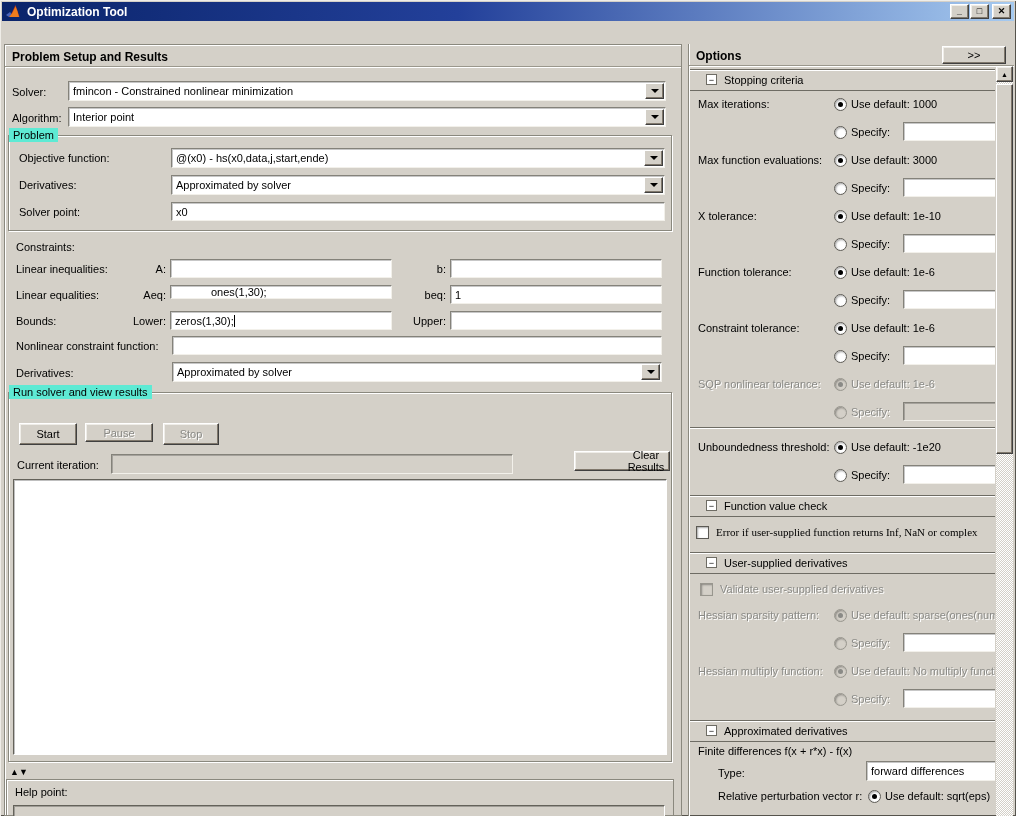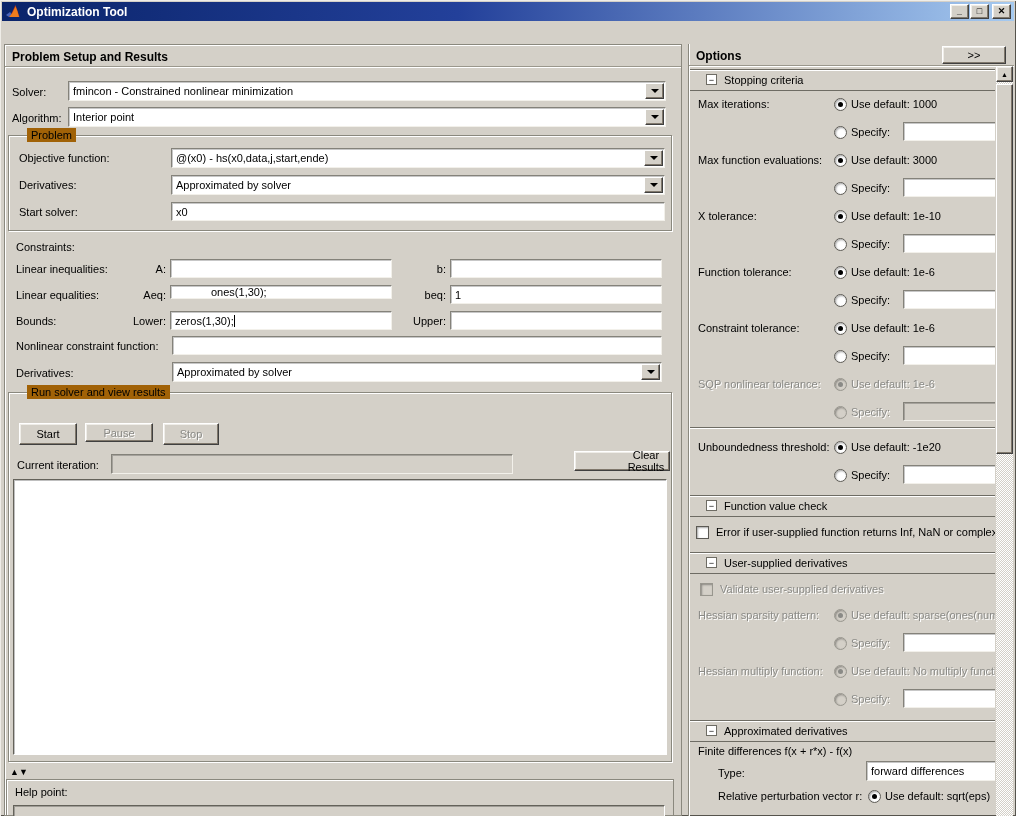--- a/index.html
+++ b/index.html
@@ -35,21 +35,21 @@
          box-shadow:inset 1px 1px 0 rgba(0,0,0,.22);box-sizing:border-box;
          display:flex;align-items:center;padding:0 4px;overflow:hidden;white-space:nowrap;}
   .field.gray{background:#d4d0c8;}
   .combo{padding-right:20px;}
   .combo-btn{position:absolute;top:1px;right:1px;bottom:1px;width:17px;background:#d4d0c8;
              border:1px solid;border-color:#fff #404040 #404040 #fff;
              box-shadow:inset -1px -1px 0 #80786c;display:flex;align-items:center;justify-content:center;}
   .combo-btn::after{content:"";width:0;height:0;border-left:4px solid transparent;
                     border-right:4px solid transparent;border-top:4px solid #000;}
   .group{position:absolute;border:1px solid #8a887e;box-shadow:inset 1px 1px 0 #fff, 1px 1px 0 #fff;box-sizing:border-box;}
-  .legend{position:absolute;top:-8px;left:18px;background:#a16207;padding:0 4px;line-height:14px;}
+  .legend{position:absolute;top:-8px;left:0;background:#5eead4;padding:0 4px;line-height:14px;}
   .sunken2{background:#fff;border:1px solid;border-color:#64625a #fff #fff #64625a;
            box-shadow:inset 1px 1px 0 rgba(0,0,0,.25);box-sizing:border-box;}
   .radio{position:absolute;width:11px;height:11px;border-radius:50%;background:#fff;
          border:1px solid #5c5a54;box-shadow:inset 1px 1px 2px rgba(0,0,0,.35);box-sizing:content-box;}
   .radio.checked::after{content:"";position:absolute;left:3px;top:3px;width:5px;height:5px;border-radius:50%;background:#000;}
   .checkbox{position:absolute;width:11px;height:11px;background:#fff;border:1px solid #5c5a54;
             box-shadow:inset 1px 1px 2px rgba(0,0,0,.35);}
   .disabled, .disabled span{color:#8a8a86;text-shadow:1px 1px 0 #fff;}
   .disabled .radio{background:#d4d0c8;border-color:#98968e;}
   .disabled .radio.checked::after{background:#8a8a86;}
@@ -118,21 +118,21 @@
     <span class="lbl" style="left:10px;top:16px;">Objective function:</span>
     <div class="field combo abs" style="left:162px;top:12px;width:494px;height:20px;">
       <span>@(x0) - hs(x0,data,j,start,ende)</span>
       <span class="combo-btn"></span>
     </div>
     <span class="lbl" style="left:10px;top:43px;">Derivatives:</span>
     <div class="field combo abs" style="left:162px;top:39px;width:494px;height:20px;">
       <span>Approximated by solver</span>
       <span class="combo-btn"></span>
     </div>
-    <span class="lbl" style="left:10px;top:70px;">Start solver:</span>
+    <span class="lbl" style="left:10px;top:70px;">Solver point:</span>
     <div class="field abs" style="left:162px;top:66px;width:494px;height:19px;">
       <span>x0</span>
     </div>
   </div>
 
   <span class="lbl" style="left:16px;top:241px;">Constraints:</span>
 
   <span class="lbl" style="left:16px;top:263px;">Linear inequalities:</span>
   <span class="lbl" style="left:106px;top:263px;width:60px;text-align:right;">A:</span>
   <div class="field abs" style="left:170px;top:259px;width:222px;height:19px;">
@@ -313,21 +313,21 @@
           <span></span>
         </div>
     </div>
 
     <div class="sect" style="top:430px;">
       <span class="minus-box">−</span>
       <span class="sect-title">Function value check</span>
     </div>
     <div class="optline" style="top:458px;">
       <span class="checkbox" style="left:6px;top:2px;"></span>
-      <span class="lbl" style="left:26px;top:2px;">Error if user-supplied function returns Inf, NaN or complex</span>
+      <span class="lbl" style="left:26px;top:2px;font-family:Liberation Serif, serif;">Error if user-supplied function returns Inf, NaN or complex</span>
     </div>
 
     <div class="sect" style="top:487px;">
       <span class="minus-box">−</span>
       <span class="sect-title">User-supplied derivatives</span>
     </div>
     <div class="optline disabled" style="top:515px;">
       <span class="checkbox" style="left:10px;top:2px;"></span>
       <span class="lbl" style="left:30px;top:2px;">Validate user-supplied derivatives</span>
     </div>

